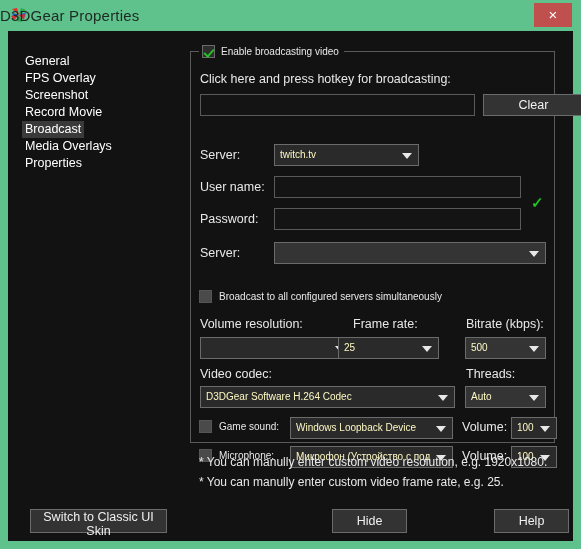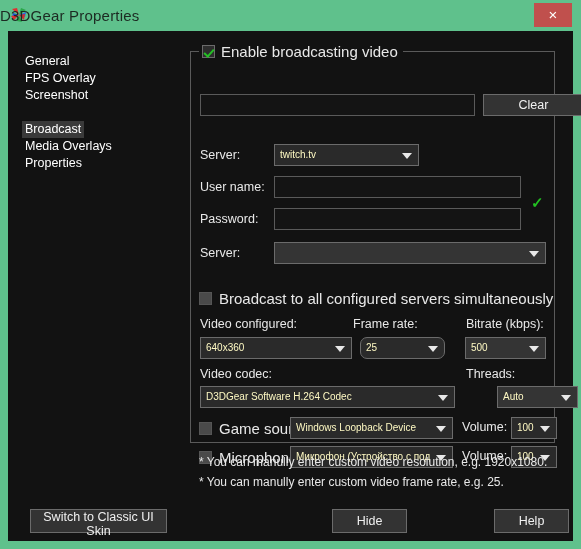--- a/index.html
+++ b/index.html
@@ -116,21 +116,21 @@
     border: solid #25c025;
     border-width: 0 2px 2px 0;
     transform: rotate(42deg);
   }
   .cb.unchecked {
     background: #4a4a4a;
     border: 1px solid #555555;
   }
 
   .lbl {
-    font-size: 15px;
+    font-size: 10px;
     color: #e8e8e8;
     white-space: nowrap;
   }
 
   
   .abs { position: absolute; }
 
   .field-label {
     font-size: 12.5px;
     color: #e8e8e8;
@@ -243,32 +243,34 @@
     <div id="title-text">D3DGear Properties</div>
     <button id="close-btn">×</button>
   </div>
 
   <div id="client">
 
     <div id="sidebar">
       <div class="nav-item" style="top:22px"><span>General</span></div>
       <div class="nav-item" style="top:39px"><span>FPS Overlay</span></div>
       <div class="nav-item" style="top:56px"><span>Screenshot</span></div>
+      <div class="nav-item" style="top:73px"><span>Record Movie</span></div>
       <div class="nav-item selected" style="top:90px"><span>Broadcast</span></div>
       <div class="nav-item" style="top:107px"><span>Media Overlays</span></div>
       <div class="nav-item" style="top:124px"><span>Properties</span></div>
     </div>
 
     <div id="groupbox">
 
       <div id="enable-row">
         <span class="cb checked"></span>
         <span class="lbl">Enable broadcasting video</span>
       </div>
 
+      <div class="abs field-label" style="left:9px; top:20px;">Click here and press hotkey for broadcasting:</div>
 
       <input class="abs textbox" style="left: 9px; top: 42px; width: 275px;" placeholder="">
       <button class="abs btn" style="left:292px; top:42px; width:101px; height:22px;">Clear</button>
 
       <div class="abs field-label" style="left:9px; top:96px;">Server:</div>
       <div class="combo" style="left:83px; top:92px; width:145px;">
         <span class="combo-text">twitch.tv</span>
         <span class="combo-arrow"></span>
       </div>
 
@@ -284,45 +286,44 @@
       <div class="combo light" style="left:83px; top:190px; width:272px;">
         <span class="combo-text"></span>
         <span class="combo-arrow"></span>
       </div>
 
       <div class="chk-inline" style="left:8px; top:238px;">
         <span class="cb unchecked"></span>
         <span class="lbl">Broadcast to all configured servers simultaneously</span>
       </div>
 
-      <div class="abs field-label" style="left:9px;   top:265px;">Video configured:</div>
+      <div class="abs field-label" style="left:9px;   top:265px;">Volume resolution:</div>
       <div class="abs field-label" style="left:162px; top:265px;">Frame rate:</div>
       <div class="abs field-label" style="left:275px; top:265px;">Bitrate (kbps):</div>
 
       <div class="combo" style="left:9px; top:285px; width:152px;">
-        <span class="combo-text">640x360</span>
-        <span class="combo-arrow"></span>
-      </div>
-      <div class="combo" style="left:169px; top:285px; width:85px;border-radius:7px;">
+        <span class="combo-arrow"></span>
+      </div>
+      <div class="combo" style="left:147px; top:285px; width:101px;">
         <span class="combo-text">25</span>
         <span class="combo-arrow"></span>
       </div>
       <div class="combo light" style="left:274px; top:285px; width:81px;">
         <span class="combo-text">500</span>
         <span class="combo-arrow"></span>
       </div>
 
       <div class="abs field-label" style="left:9px;   top:315px;">Video codec:</div>
       <div class="abs field-label" style="left:275px; top:315px;">Threads:</div>
 
       <div class="combo" style="left:9px; top:334px; width:255px;">
         <span class="combo-text">D3DGear Software H.264 Codec</span>
         <span class="combo-arrow"></span>
       </div>
-      <div class="combo light" style="left:274px; top:334px; width:81px;margin-left:32px;">
+      <div class="combo light" style="left:274px; top:334px; width:81px;">
         <span class="combo-text">Auto</span>
         <span class="combo-arrow"></span>
       </div>
 
       <div class="chk-inline" style="left:8px; top:368px;">
         <span class="cb unchecked"></span>
         <span class="lbl">Game sound:</span>
       </div>
       <div class="combo" style="left:99px; top:365px; width:163px;">
         <span class="combo-text">Windows Loopback Device</span>

